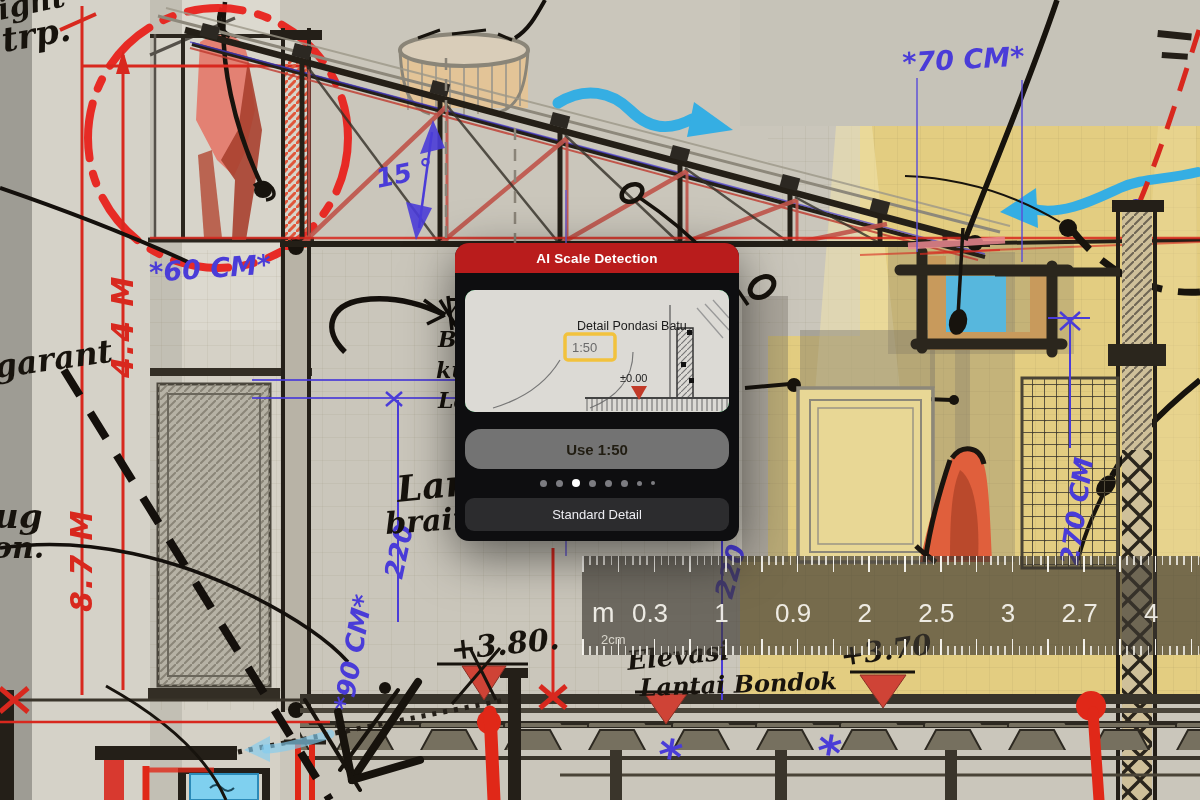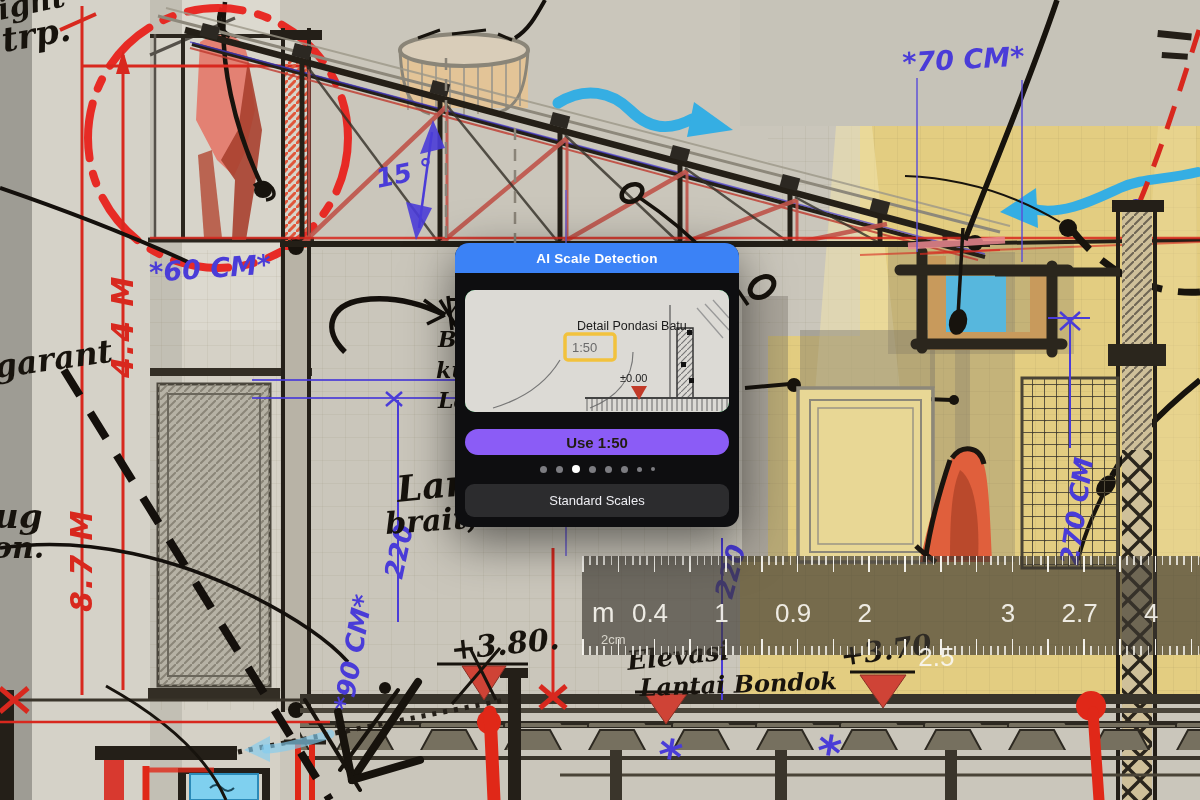--- a/index.html
+++ b/index.html
@@ -6,24 +6,24 @@
     font-family:"Liberation Sans",sans-serif;}
   .stage{position:relative;width:1200px;height:800px;}
   svg text{user-select:none;}
   .hand{font-family:"DejaVu Serif",serif;font-style:italic;font-weight:bold;fill:#17130d;}
   .ink{font-family:"DejaVu Sans",sans-serif;font-style:italic;font-weight:bold;fill:#4a3cd8;}
   .reddim{font-family:"DejaVu Sans",sans-serif;font-style:italic;font-weight:bold;fill:#d8281e;}
 
   
   .dialog{position:absolute;left:455px;top:243px;width:284px;border-radius:14px;background:#0e0e10;
     box-shadow:0 14px 50px rgba(0,0,0,.55);z-index:30;overflow:hidden;}
-  .dialog-header{height:30px;background:#3b82f6;display:flex;align-items:center;justify-content:center;
+  .dialog-header{height:30px;background:#b91c1c;display:flex;align-items:center;justify-content:center;
     color:#fff;font-size:13.5px;font-weight:bold;letter-spacing:.2px;}
   .preview{margin:17px 10px 0 10px;height:122px;background:#22c55e;border-radius:10px;overflow:hidden;}
-  .use-btn{margin:17px 10px 0 10px;height:26px;border:none;border-radius:16px;background:#8b5cf6;
+  .use-btn{margin:17px 10px 0 10px;height:40px;border:none;border-radius:16px;background:#737373;
     color:#211d12;font-size:15px;font-weight:bold;width:264px;display:block;cursor:pointer;
     font-family:"Liberation Sans",sans-serif;}
   .dots{margin-top:7px;height:14px;display:flex;align-items:center;justify-content:center;gap:9px;}
   .dot{width:7px;height:7px;border-radius:50%;background:#7c7c81;display:inline-block;}
   .dot.active{background:#ffffff;width:8px;height:8px;}
   .dot.sm{width:5px;height:5px;}
   .dot.xs{width:4px;height:4px;}
   .actions{display:flex;gap:8px;padding:8px 10px 10px 10px;}
   .action-btn{flex:1;height:33px;border:none;border-radius:9px;background:#2c2c2e;color:#ededf2;
     font-size:13px;cursor:pointer;font-family:"Liberation Sans",sans-serif;}
@@ -426,25 +426,25 @@
     <text class="hand" font-size="28" transform="translate(842,666) rotate(-8)">+3.70</text>
   </g>
 </svg>
 
 <div class="ruler">
   <div class="ticks-top"></div>
   <div class="ticks-bottom"></div>
   <span class="ruler-unit">m</span>
   <span class="ruler-sub">2cm</span>
   <div>
-        <span class="ruler-num" style="left: 68px;">0.4</span>
+        <span class="ruler-num" style="left: 68px;">0.3</span>
         <span class="ruler-num" style="left: 139.6px;">1</span>
         <span class="ruler-num" style="left: 211.2px;">0.9</span>
         <span class="ruler-num" style="left: 282.8px;">2</span>
-        <span class="ruler-num" style="left: 354.4px; margin-top: 44px;">2.5</span>
+        <span class="ruler-num" style="left: 354.4px;">2.5</span>
         <span class="ruler-num" style="left: 426px;">3</span>
         <span class="ruler-num" style="left: 497.6px;">2.7</span>
         <span class="ruler-num" style="left: 569.2px;">4</span>
       </div>
 </div>
 
 <div class="dialog">
   <div class="dialog-header">AI Scale Detection</div>
 
   <div class="preview">
@@ -485,17 +485,17 @@
         <span class="dot"></span>
         <span class="dot active"></span>
         <span class="dot"></span>
         <span class="dot"></span>
         <span class="dot"></span>
         <span class="dot sm"></span>
         <span class="dot xs"></span>
       </div>
 
   <div class="actions">
-    <button class="action-btn">Standard Scales</button>
+    <button class="action-btn">Standard Detail</button>
   </div>
 </div>
 
 </div>
 
 </body></html>

